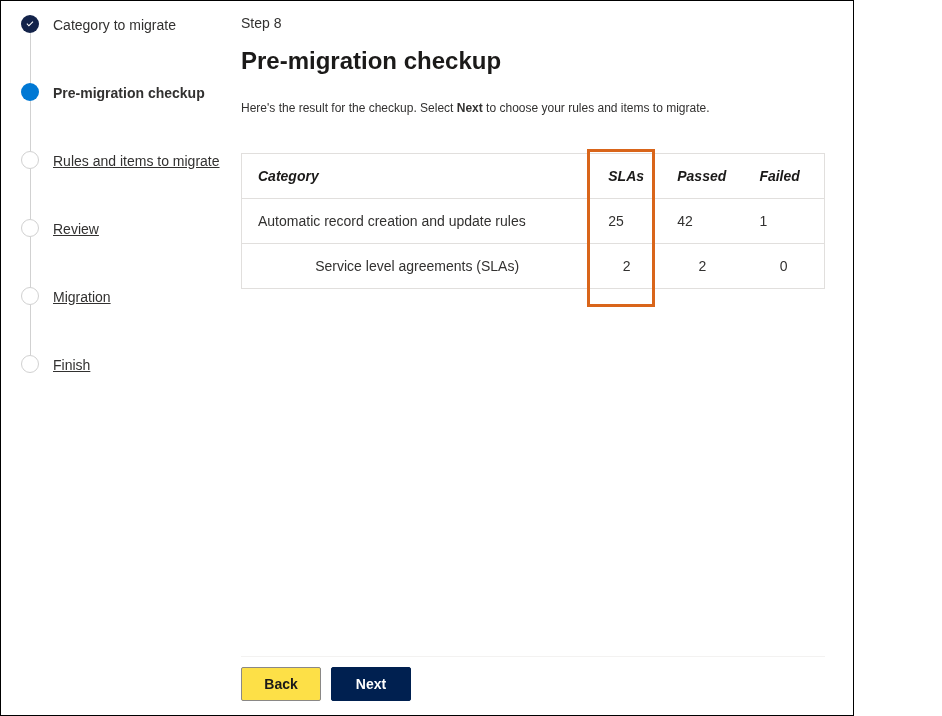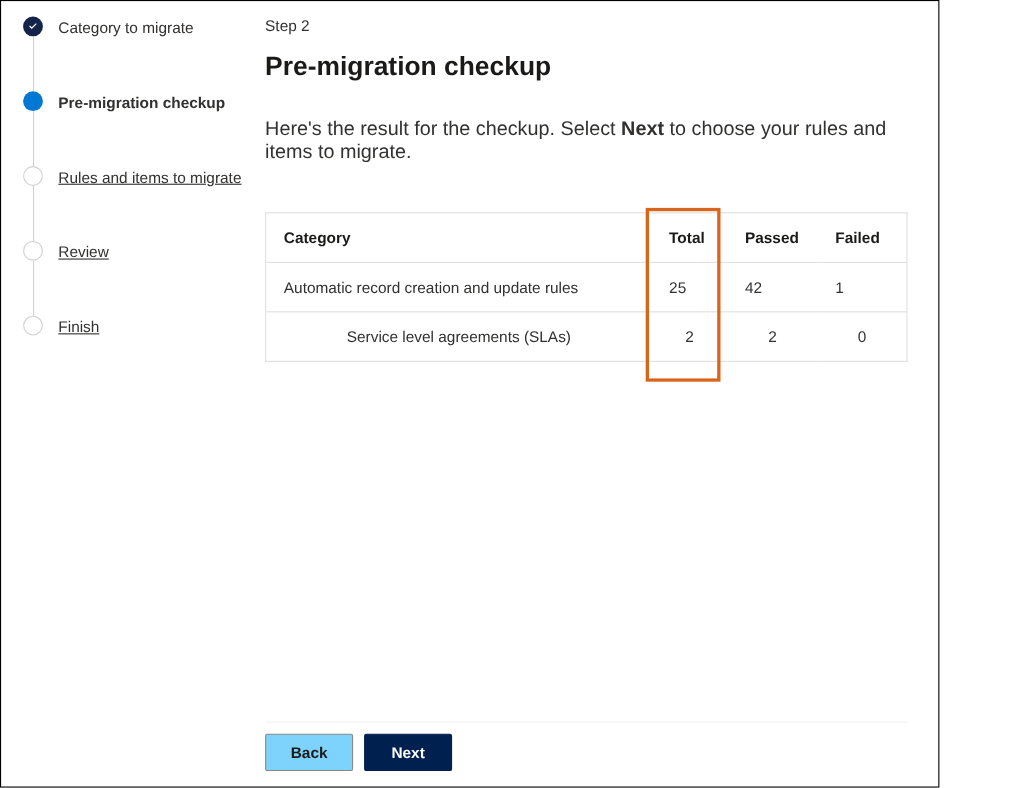--- a/index.html
+++ b/index.html
@@ -82,21 +82,21 @@
     color:#323130;
     margin:4px 0 16px;
   }
   h1.title {
     font-size:24px;
     font-weight:600;
     margin:0 0 14px;
     color:#1b1a19;
   }
   .subtitle {
-    font-size:18px;
+    font-size:12px;
     color:#323130;
   }
   .subtitle b { font-weight:600; }
   
   .stack {
     margin-top:26px;
     position:relative;
     display:inline-block;
     width:584px;
   }
@@ -108,20 +108,21 @@
   table.results th, table.results td {
     text-align:left;
     padding:14px 16px;
     border-bottom:1px solid #e1dfdd;
     color:#323130;
     font-weight:400;
   }
   table.results th {
     font-weight:600;
     color:#1b1a19;
+    font-style:italic;
   }
   table.results {
     border:1px solid #e1dfdd;
   }
   table.results tr:last-child td {
     border-bottom:none;
     text-align:center;
   }
   .col-cat   { width:346px; }
   .col-total { width:68px; }
@@ -148,21 +149,21 @@
     font-family:inherit;
     font-size:14px;
     font-weight:600;
     height:34px;
     min-width:80px;
     padding:0 18px;
     border-radius:2px;
     cursor:pointer;
   }
   .btn-secondary {
-    background:#7dd3fc;
+    background:#fde047;
     border:1px solid #8a8886;
     color:#1b1a19;
   }
   .btn-primary {
     background:#002050;
     border:1px solid #002050;
     color:#fff;
   }
 </style>
 </head>
@@ -193,44 +194,49 @@
       <span class="step-label">Rules and items to migrate</span>
       <div class="connector"></div>
     </div>
 
     <div class="step pending">
       <div class="step-indicator step-pending"></div>
       <span class="step-label">Review</span>
       <div class="connector"></div>
     </div>
 
+    <div class="step pending">
+      <div class="step-indicator step-pending"></div>
+      <span class="step-label">Migration</span>
+      <div class="connector"></div>
+    </div>
 
     <div class="step pending">
       <div class="step-indicator step-pending"></div>
       <span class="step-label">Finish</span>
 
     </div>
 
   </nav>
 
   <main class="main">
-    <div class="step-caption">Step 2</div>
+    <div class="step-caption">Step 8</div>
     <h1 class="title">Pre-migration checkup</h1>
     <p class="subtitle">
       <span>Here's the result for the checkup. Select</span>
       <b>Next</b>
       <span>to choose your rules and items to migrate.</span>
     </p>
 
     <div class="stack">
       <table class="results">
         <thead>
           <tr>
             <th class="col-cat">Category</th>
-            <th class="col-total">Total</th>
+            <th class="col-total">SLAs</th>
             <th class="col-pass">Passed</th>
             <th class="col-fail">Failed</th>
           </tr>
         </thead>
         <tbody>
           <tr>
             <td>Automatic record creation and update rules</td>
             <td>25</td>
             <td>42</td>
             <td>1</td>

